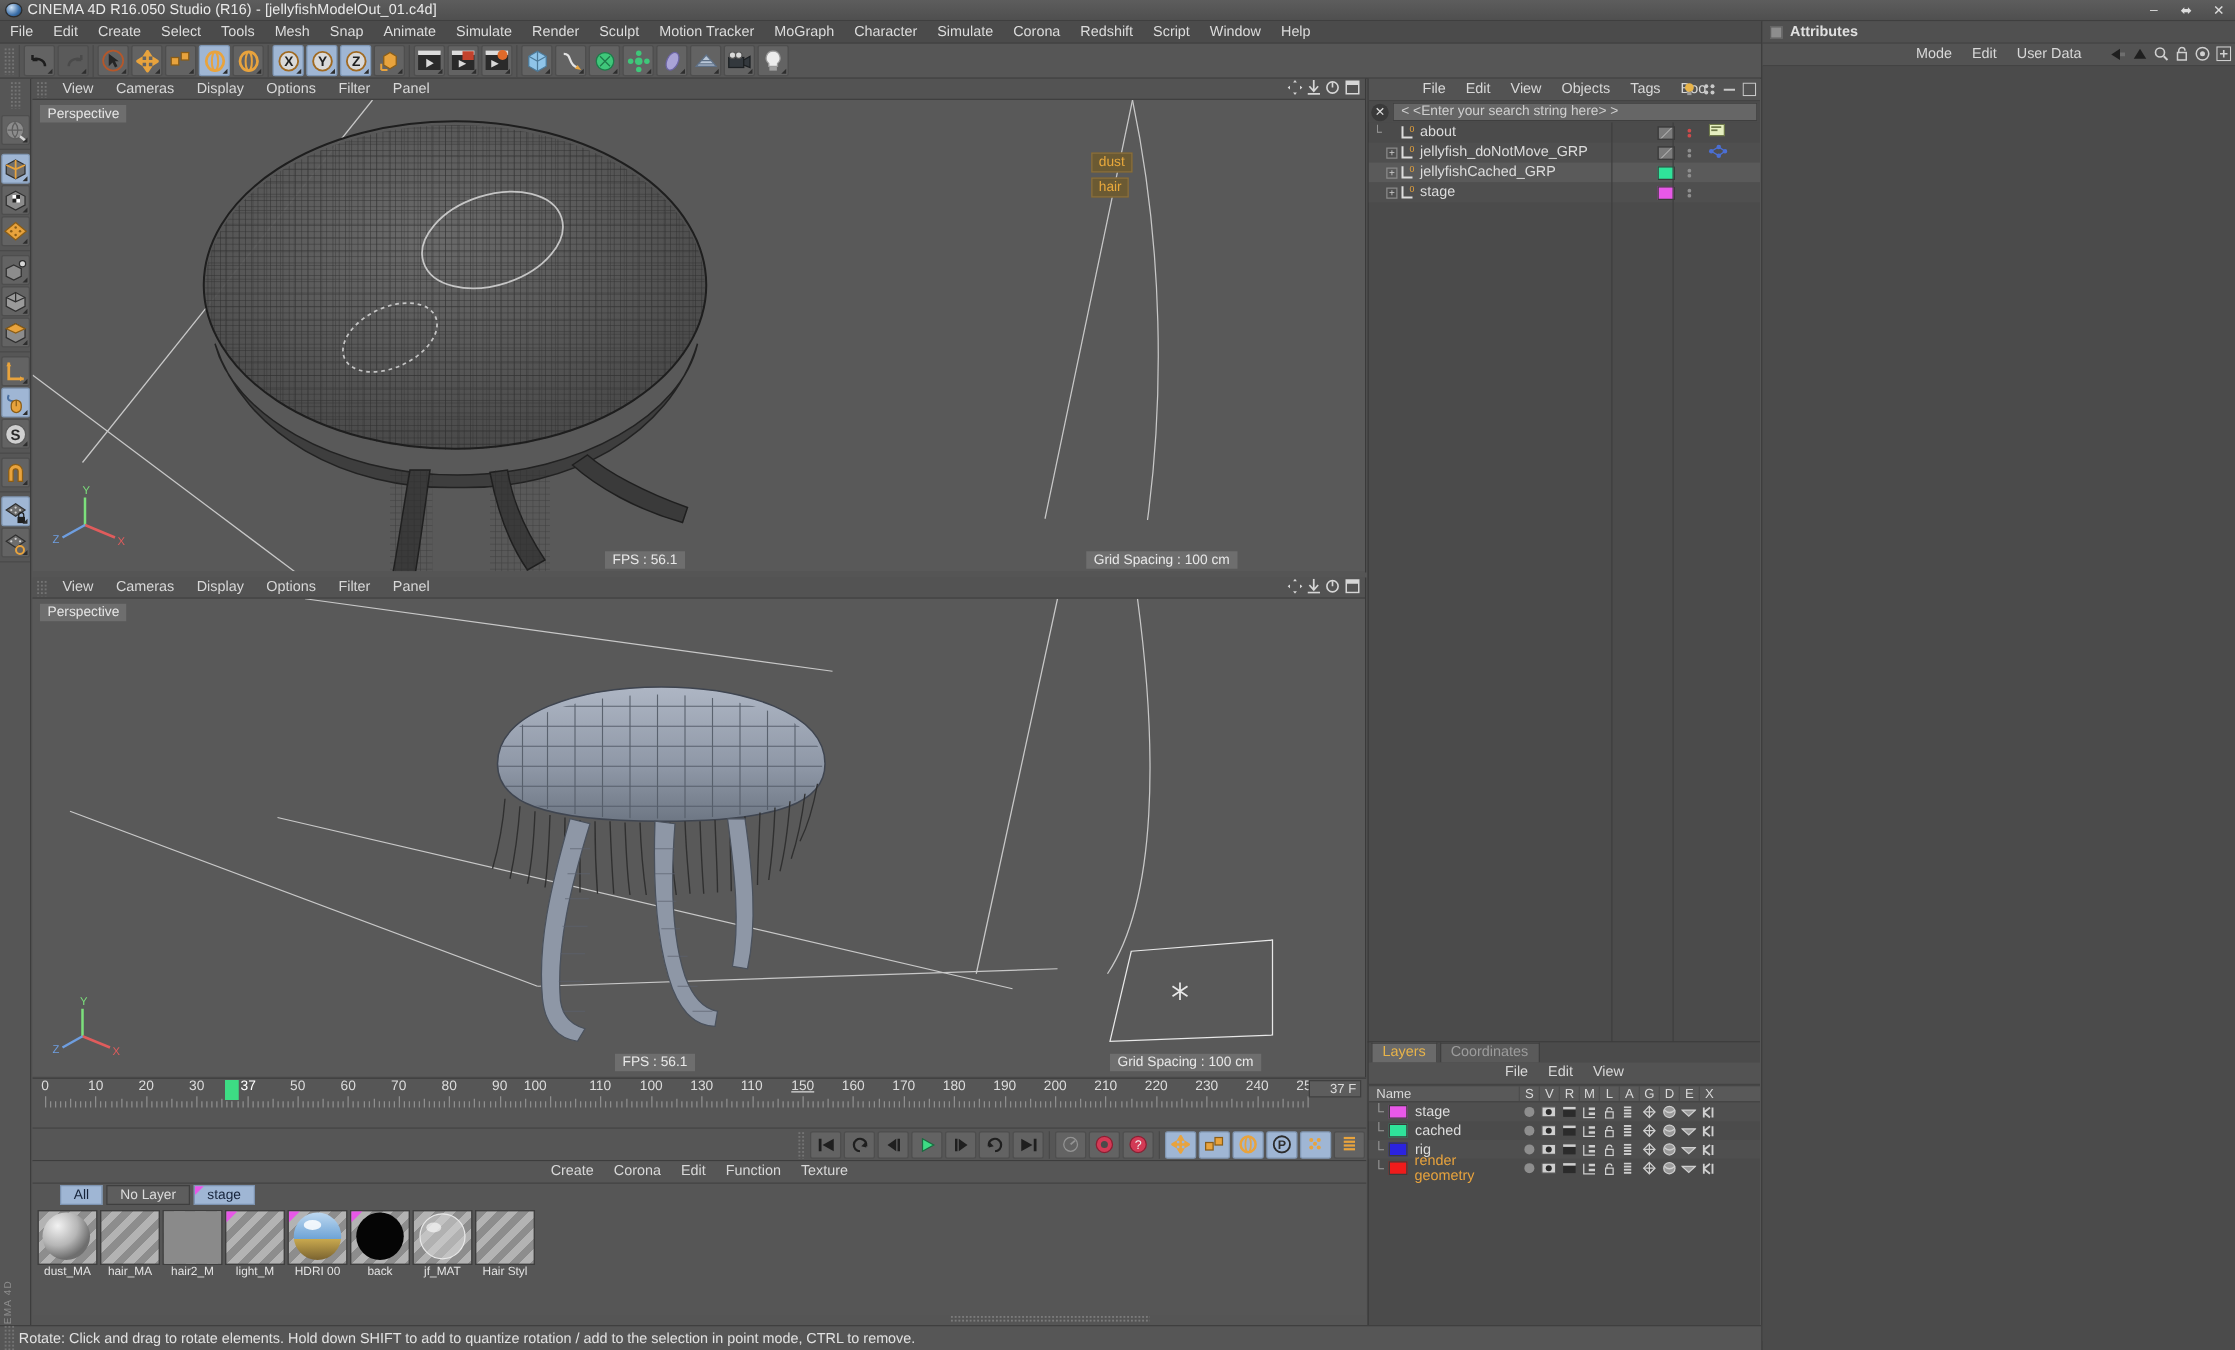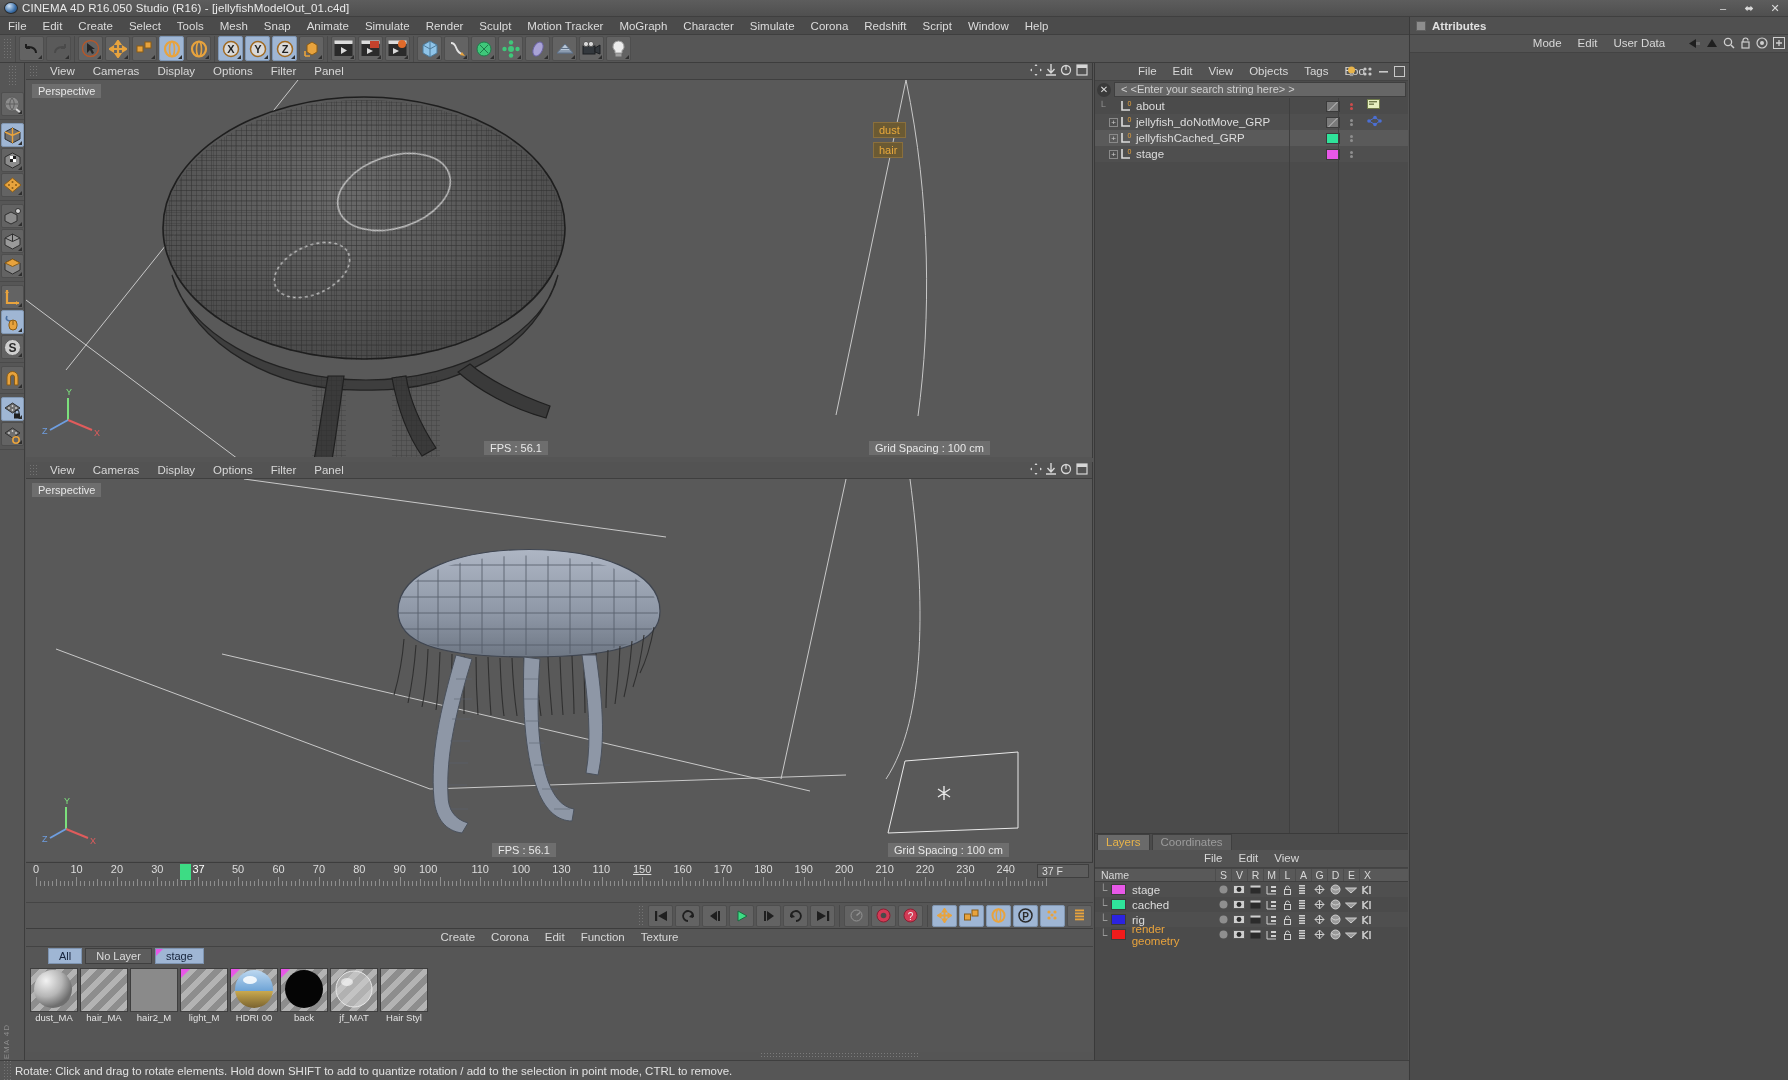--- a/index.html
+++ b/index.html
@@ -152,22 +152,22 @@
   
   .timeline{ position:absolute; left:26px; top:862px; width:1067px; height:40px;
              background:#565656; border-top:1px solid #3d3d3d;}
   .tl-ruler{ position:relative; height:24px; margin-left:10px; }
   .tl-num{ position:absolute; top:0px; font-size:11px; color:#dcdcdc;}
   .tl-tick{ position:absolute; background:#8e8e8e; width:1px;}
   .tl-green{ position:absolute; width:11px; height:16px; background:#3ddc84; top:1px;}
   .tl-fields{ position:relative; height:16px; display:flex; align-items:center; margin-top:19px;}
   .tl-box{ height:14px; background:#5d5d5d; border:1px solid #3f3f3f; font-size:10.5px;
            color:#dcdcdc; display:flex; align-items:center; padding:0 4px;}
-  .frame-box{ position:absolute; right:4px; top:1px; width:52px; height:14px; background:#5d5d5d;
-    border:1px solid #3f3f3f; font-size:10.5px; color:#dcdcdc; display:flex; align-items:center; padding-left:4px;}
+  .frame-box{ position:absolute; right:4px; top:1px; width:42px; height:14px; background:#5d5d5d;
+    border:1px solid #3f3f3f; font-size:10.5px; color:#dcdcdc; display:flex; align-items:center; padding-left:16px;}
 
   
   .transport{ position:absolute; left:26px; top:902px; width:1067px; height:26px;
               background:#565656; border-top:1px solid #454545; display:flex; align-items:center;}
   .tp-btn{ width:25px;height:22px; margin:0 1px; border-radius:2px; background:#636363;
            border:1px solid #4e4e4e; display:flex; align-items:center; justify-content:center;}
   .tp-btn.sel{ background:#9fb6d4; border-color:#8197b2;}
   .tp-sep{ width:1px;height:22px;background:#484848;margin:0 3px;}
 
   

